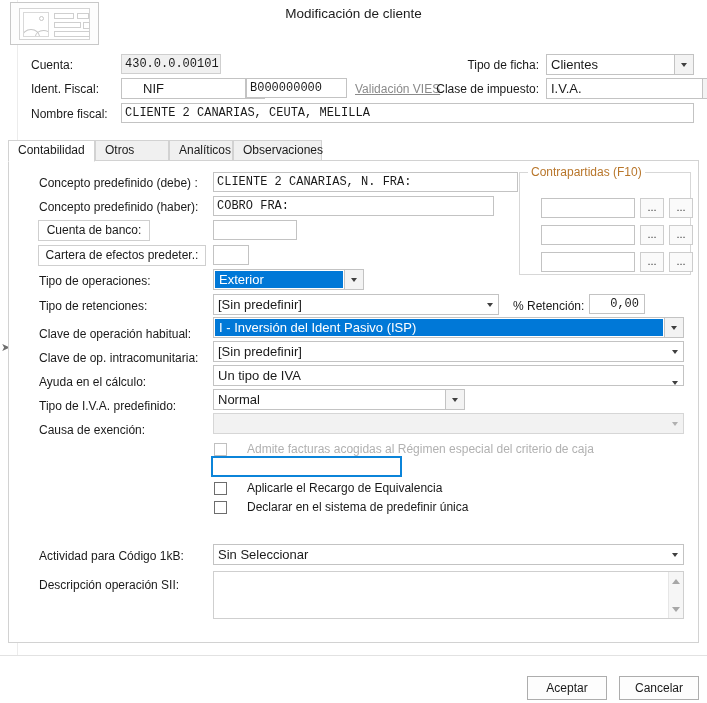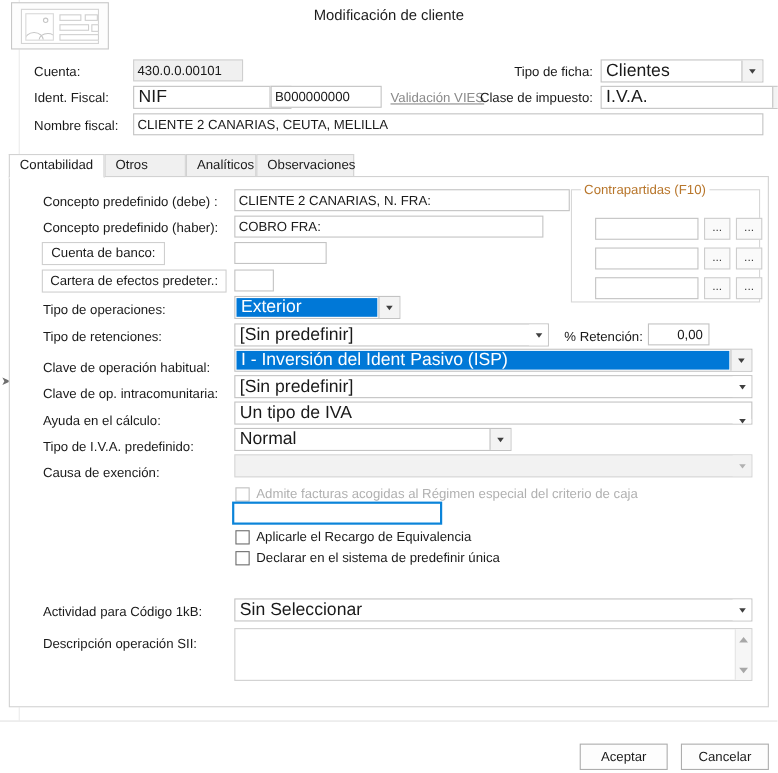--- a/index.html
+++ b/index.html
@@ -70,21 +70,21 @@
     color: #1a1a1a;
     white-space: nowrap;
     line-height: 15px;
   }
   .lbl.r { text-align: right; }
 
   .tbox {
     position: absolute;
     border: 1px solid #c3c3c3;
     background: #ffffff;
-    font-family: Liberation Sans, sans-serif;
+    font-family: Liberation Mono, monospace;
     font-size: 12px;
     color: #1a1a1a;
     padding: 0 3px;
     line-height: 18px;
     height: 20px;
     outline: none;
   }
   .tbox.ro { background: #f0f0f0; border-color: #cfcfcf; }
   .tbox.num { text-align: right; padding-right: 5px; }
 
@@ -92,21 +92,21 @@
     position: absolute;
     height: 21px;
     border: 1px solid #c3c3c3;
     background: #ffffff;
     display: flex; align-items: stretch;
   }
   .combo .val {
     flex: 1 1 auto; min-width: 0;
     padding: 0 4px;
     line-height: 19px;
-    font-size: 16px;
+    font-size: 13px;
     color: #1a1a1a;
     white-space: nowrap; overflow: hidden;
   }
   .combo .val.sel {
     background: #0078d7; color: #ffffff;
     margin: 1px; line-height: 17px;
   }
   .combo .arw {
     flex: 0 0 17px;
     background: #ffffff;
@@ -189,21 +189,21 @@
     position: absolute;
     height: 21px;
     border: 1px solid #cfcfcf;
     background: #ffffff;
     font-size: 12px; color: #1a1a1a;
     line-height: 19px; text-align: center;
     cursor: default;
   }
 
   
-  .cbrow { position: absolute; display: flex; align-items: center; gap: 6px; }
+  .cbrow { position: absolute; display: flex; align-items: center; gap: 20px; }
   .cbbox {
     width: 13px; height: 13px;
     border: 1px solid #6d6d6d;
     background: #ffffff;
     position: relative;
     flex: 0 0 13px;
   }
   .cbbox.checked::after {
     content: "";
     position: absolute; left: 3px; top: 0px;
@@ -299,21 +299,21 @@
       <div class="bar b5"></div>
     </div>
   </div>
 
   <div class="win-title">Modificación de cliente</div>
 
   <div class="lbl" style="left:31px; top:58px;">Cuenta:</div>
   <div class="tbox ro" style="left:121px; top:54px; width:100px;">430.0.0.00101</div>
 
   <div class="lbl" style="left:31px; top:82px;">Ident. Fiscal:</div>
-  <div class="combo split" style="left:121px; top:78px; width:144px;">
+  <div class="combo split" style="left:121px; top:78px; width:144px;padding-left:17px;">
     <div class="val">NIF</div>
     <div class="arw"></div>
   </div>
   <div class="tbox" style="left:246px; top:78px; width:101px;">B000000000</div>
   <div class="link" style="left:355px; top:82px;">Validación VIES</div>
 
   <div class="lbl" style="left:31px; top:107px;">Nombre fiscal:</div>
   <div class="tbox" style="left:121px; top:103px; width:573px;">CLIENTE 2 CANARIAS, CEUTA, MELILLA</div>
 
   <div class="lbl r" style="left:464px; top:58px; width:75px;">Tipo de ficha:</div>

